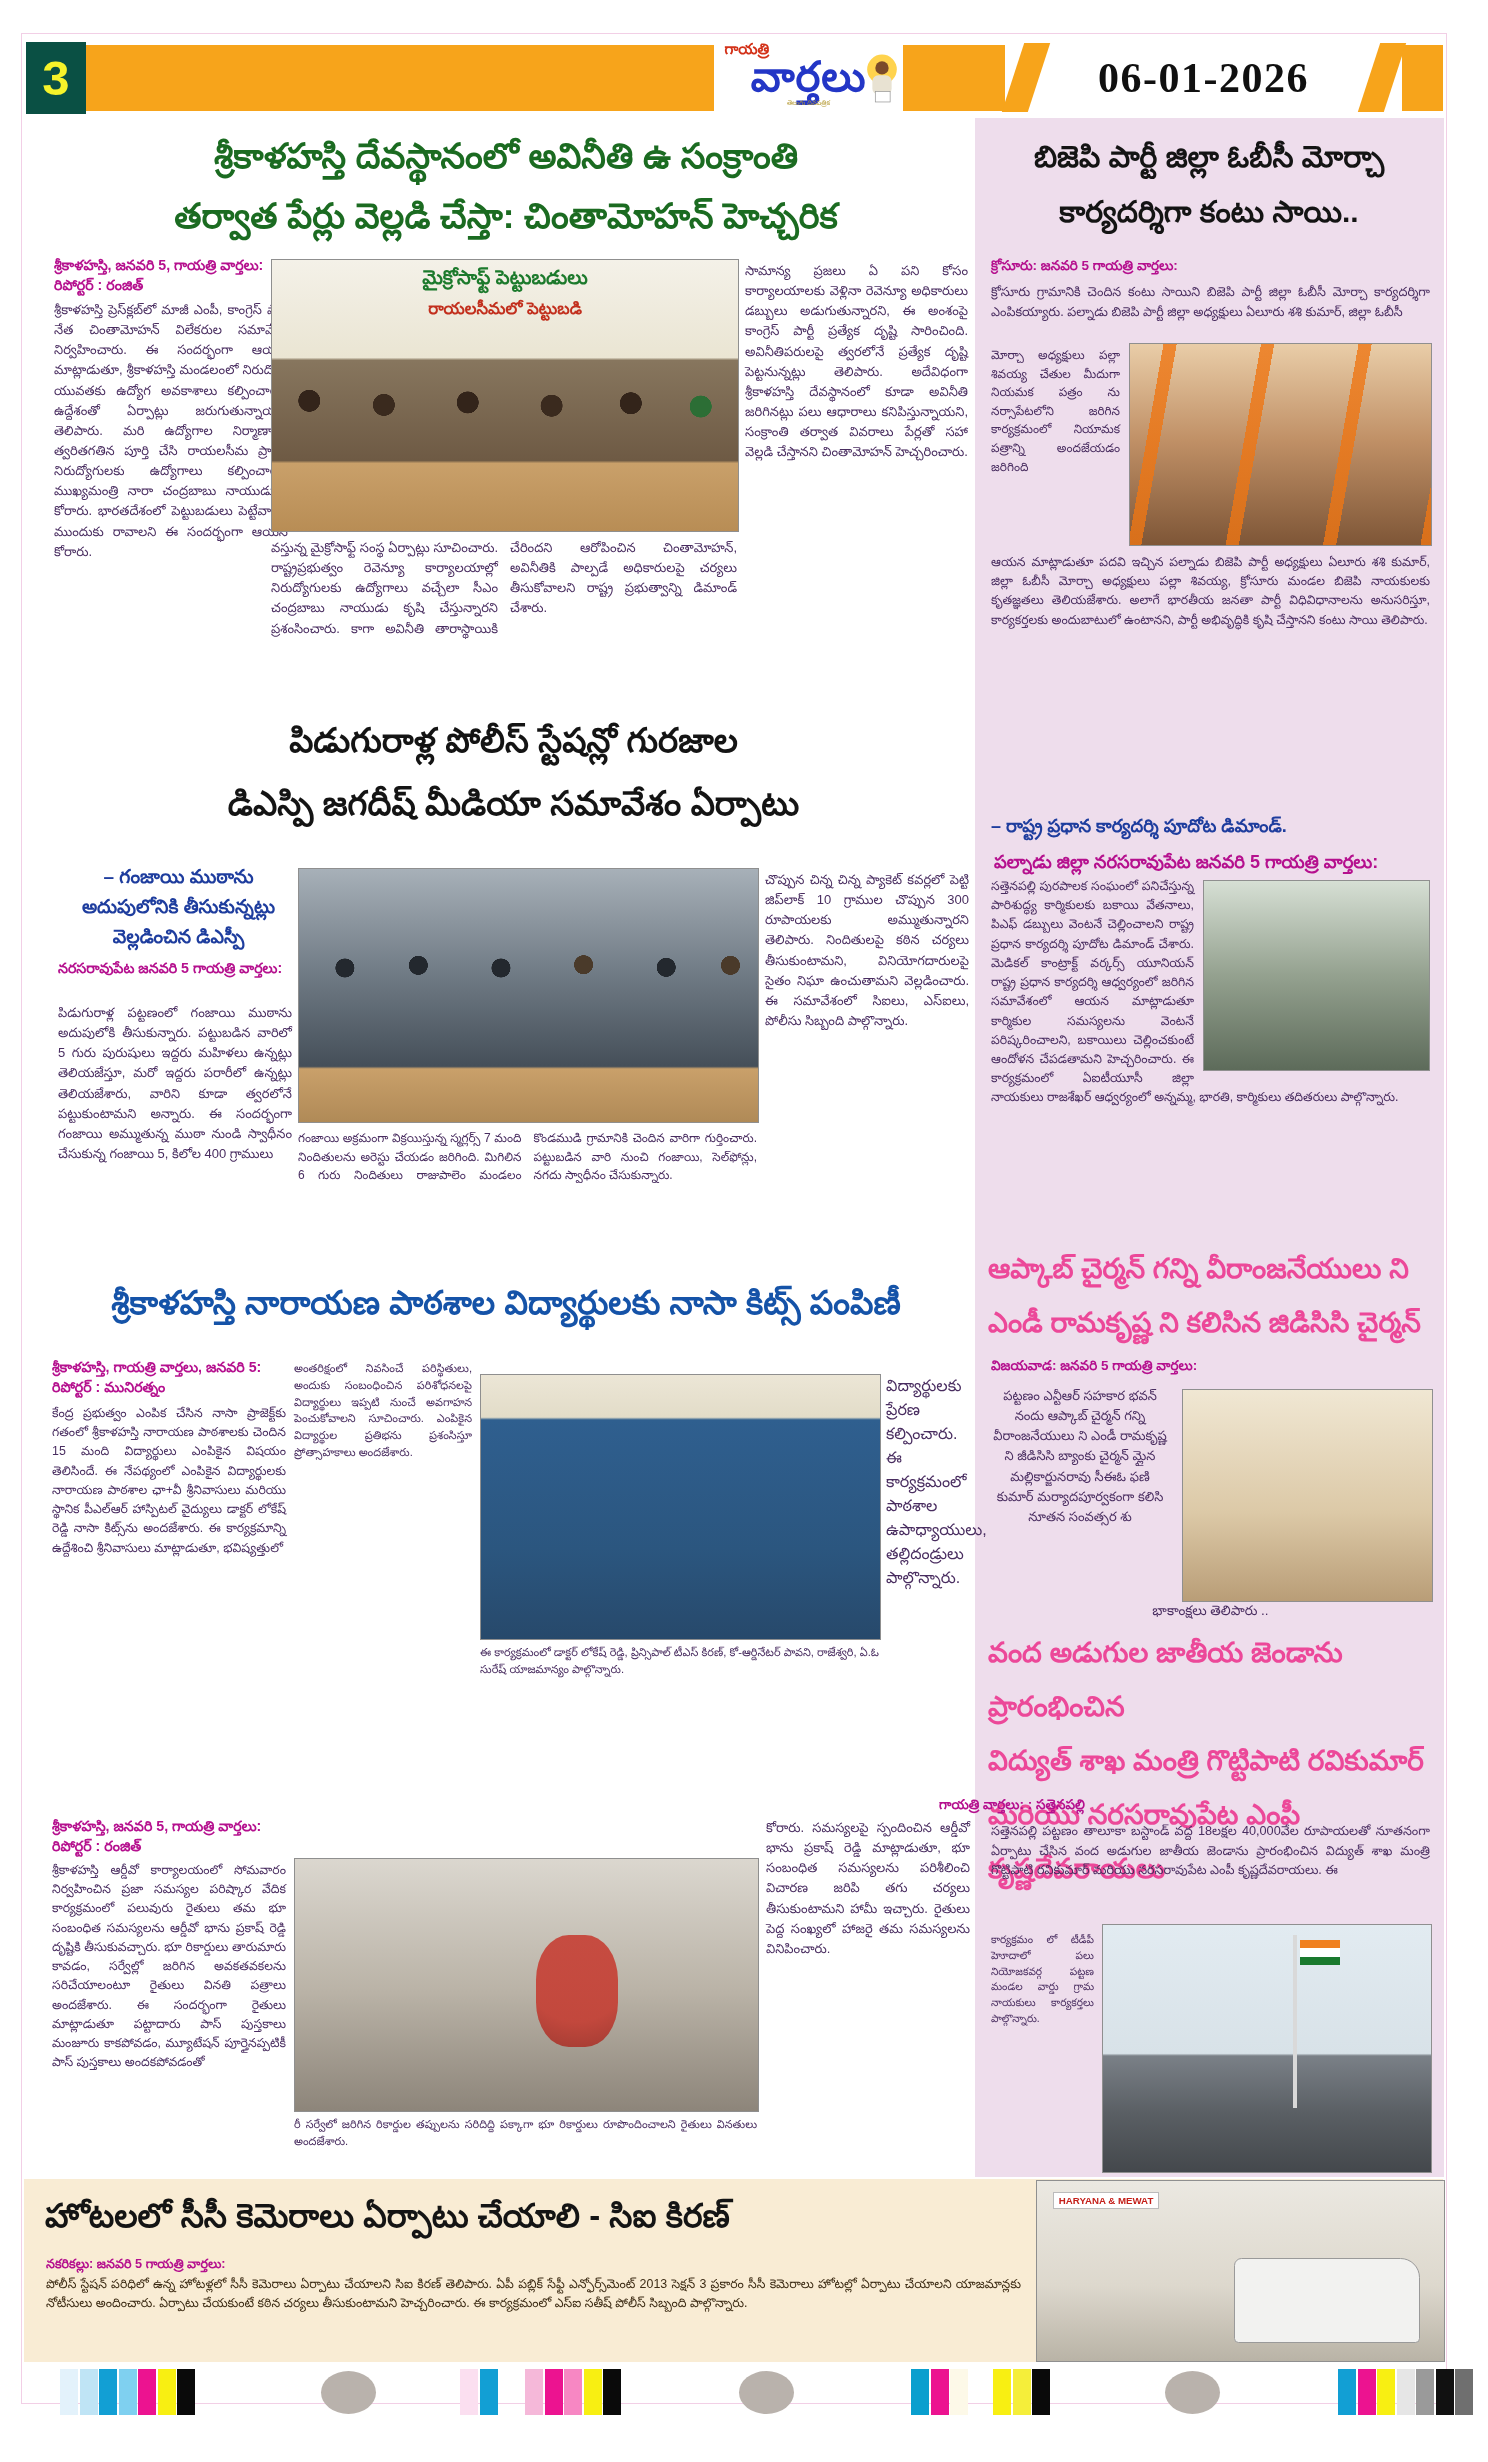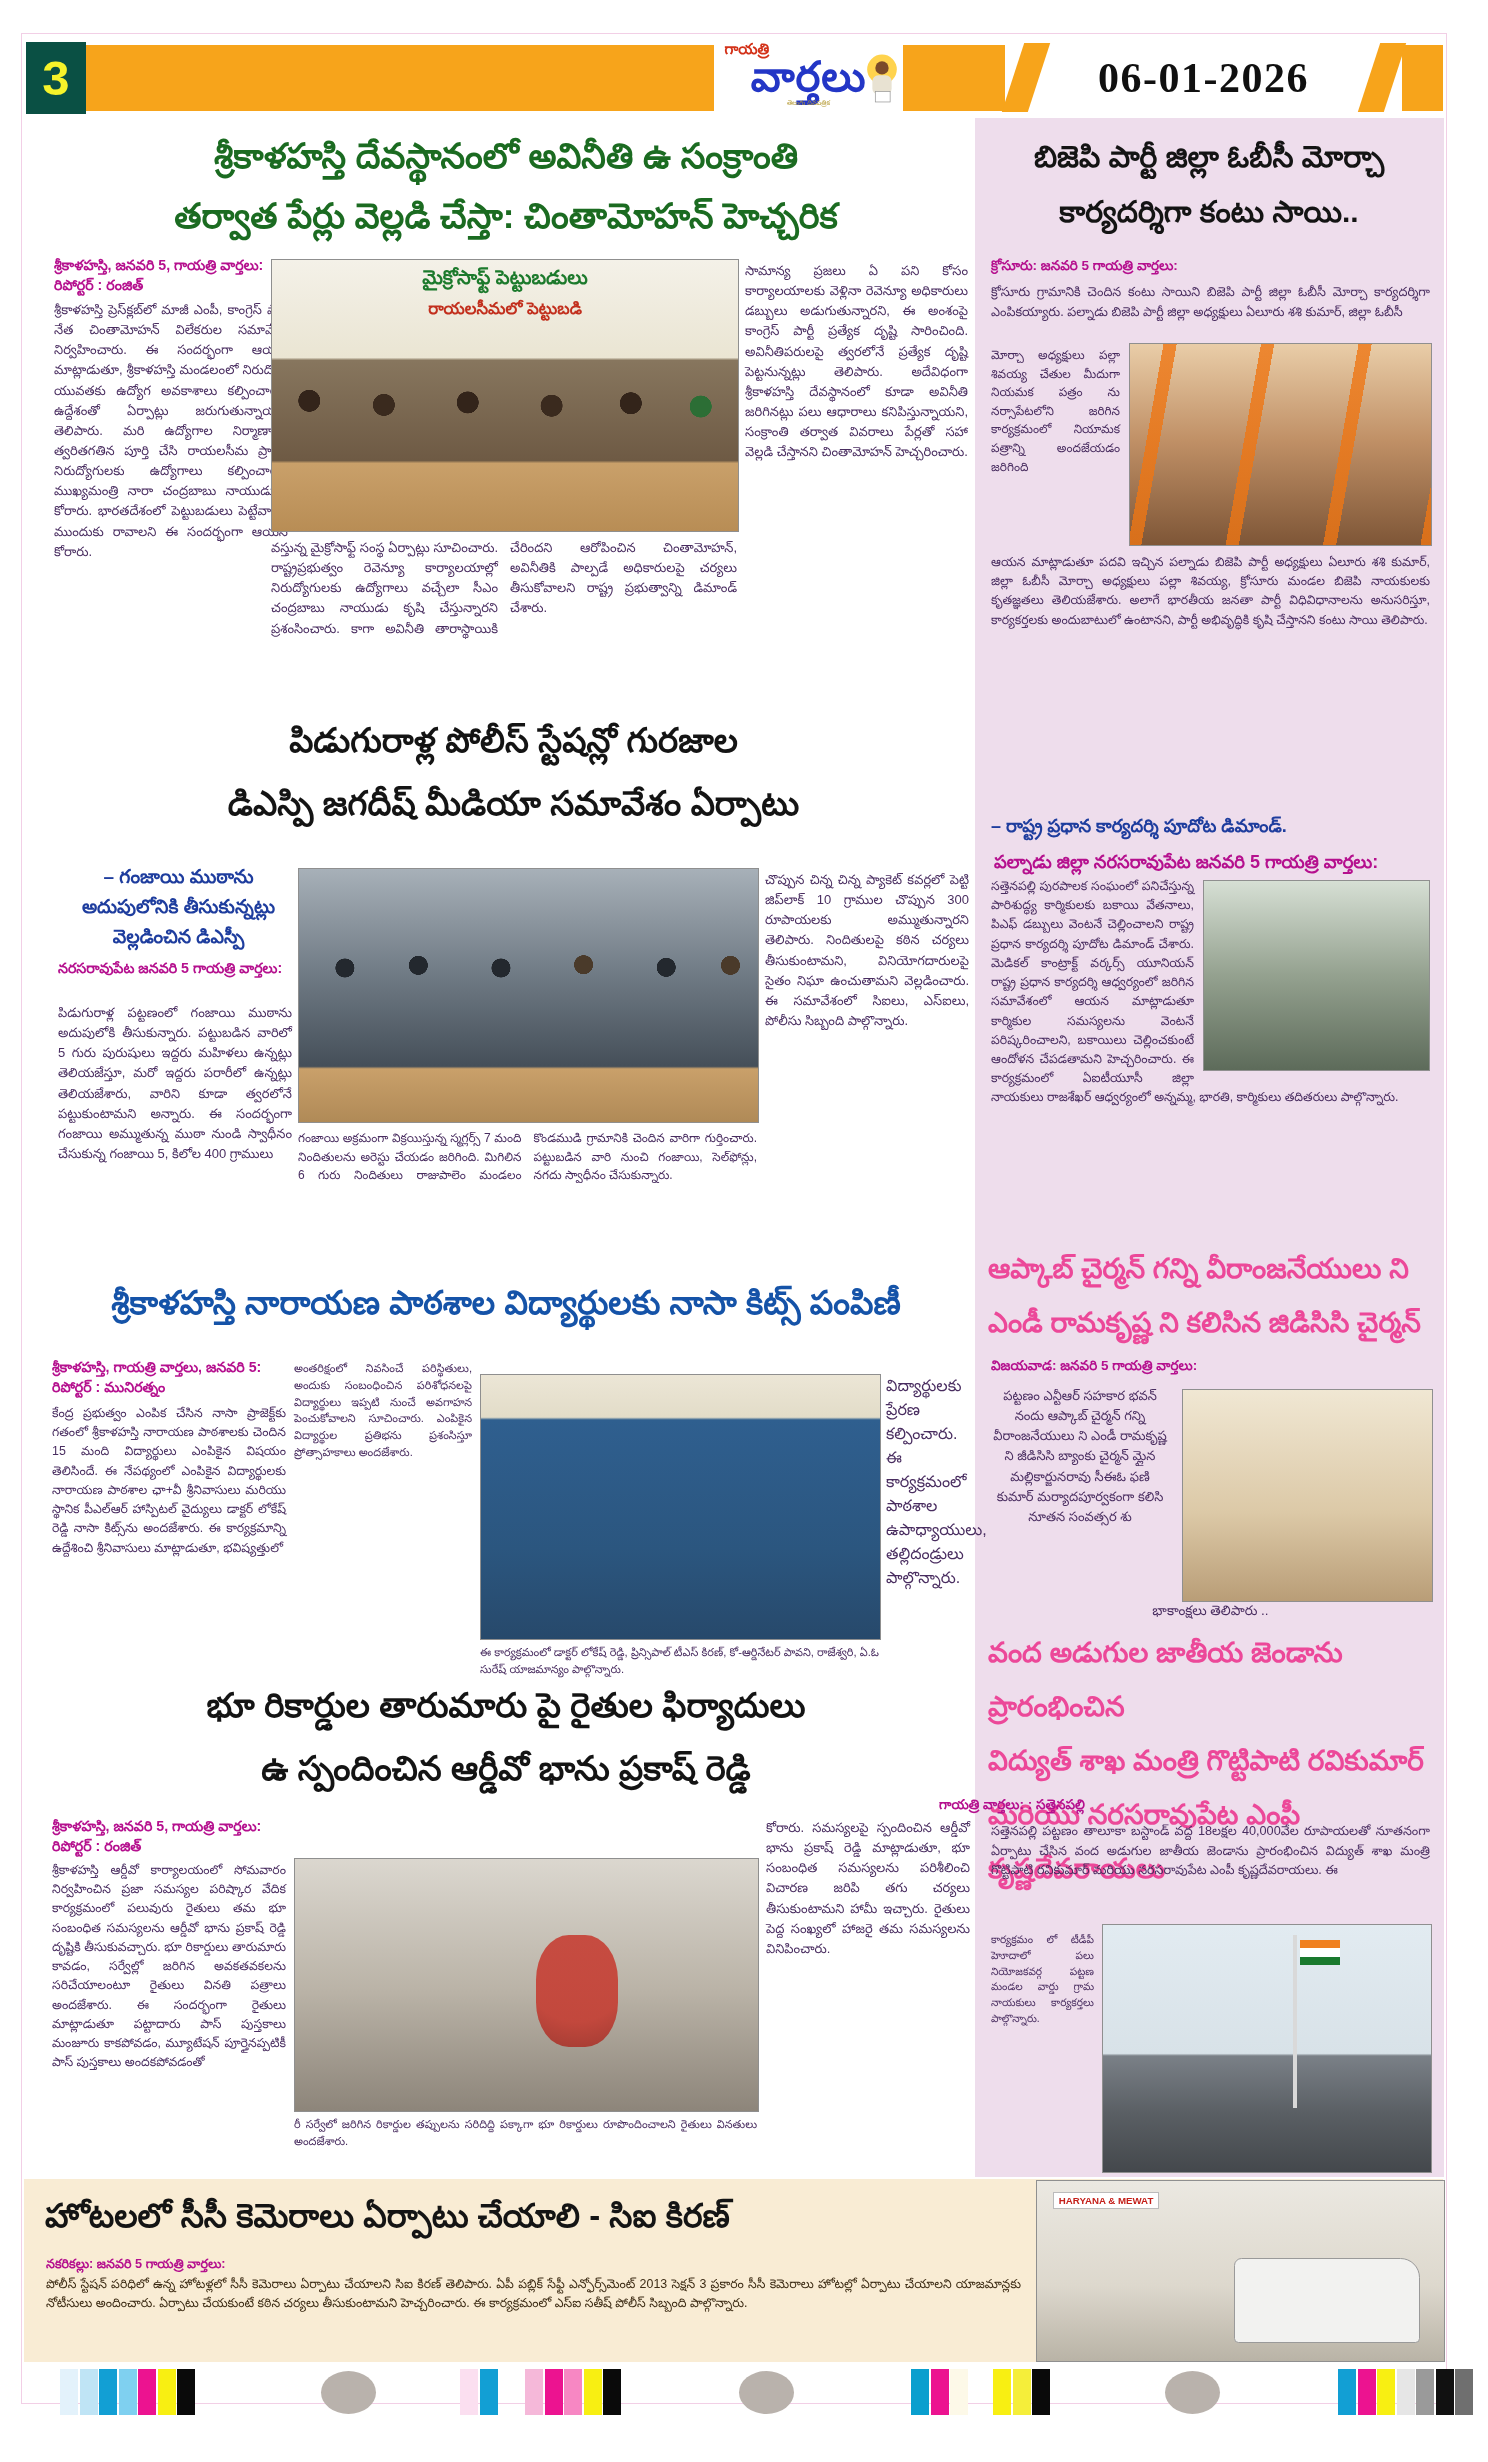--- a/index.html
+++ b/index.html
@@ -134,24 +134,20 @@
   <div class="abs body-t two-col" style="left:298px;top:1129px;width:459px;height:117px;font-size:12px;">గంజాయి అక్రమంగా విక్రయిస్తున్న స్మగ్లర్స్ 7 మంది నిందితులను అరెస్టు చేయడం జరిగింది. మిగిలిన 6 గురు నిందితులు రాజుపాలెం మండలం కొండముడి గ్రామానికి చెందిన వారిగా గుర్తించారు. పట్టుబడిన వారి నుంచి గంజాయి, సెల్‌ఫోన్లు, నగదు స్వాధీనం చేసుకున్నారు.</div>
 
   <div class="abs hl hl-blue" style="left:45px;top:1279px;width:922px;">శ్రీకాళహస్తి నారాయణ పాఠశాల విద్యార్థులకు నాసా కిట్స్ పంపిణీ</div>
   <div class="abs dateline" style="left:52px;top:1357px;width:234px;">శ్రీకాళహస్తి, గాయత్రి వార్తలు, జనవరి 5: రిపోర్టర్ : మునిరత్నం</div>
   <div class="abs body-t" style="left:52px;top:1404px;width:234px;height:297px;font-size:12.4px;">కేంద్ర ప్రభుత్వం ఎంపిక చేసిన నాసా ప్రాజెక్ట్‌కు గతంలో శ్రీకాళహస్తి నారాయణ పాఠశాలకు చెందిన 15 మంది విద్యార్థులు ఎంపికైన విషయం తెలిసిందే. ఈ నేపథ్యంలో ఎంపికైన విద్యార్థులకు నారాయణ పాఠశాల ఛా+వీ శ్రీనివాసులు మరియు స్థానిక పీఎల్‌ఆర్ హాస్పిటల్ వైద్యులు డాక్టర్ లోకేష్ రెడ్డి నాసా కిట్స్‌ను అందజేశారు. ఈ కార్యక్రమాన్ని ఉద్దేశించి శ్రీనివాసులు మాట్లాడుతూ, భవిష్యత్తులో</div>
   <div class="abs body-s" style="left:294px;top:1360px;width:178px;height:339px;">అంతరిక్షంలో నివసించే పరిస్థితులు, అందుకు సంబంధించిన పరిశోధనలపై విద్యార్థులు ఇప్పటి నుంచే అవగాహన పెంచుకోవాలని సూచించారు. ఎంపికైన విద్యార్థుల ప్రతిభను ప్రశంసిస్తూ ప్రోత్సాహకాలు అందజేశారు.</div>
   <div class="photo ph-school" style="left:480px;top:1374px;width:399px;height:264px;"></div>
   <div class="abs body-s" style="left:886px;top:1374px;width:84px;height:315px;font-size:16px;">విద్యార్థులకు ప్రేరణ కల్పించారు. ఈ కార్యక్రమంలో పాఠశాల ఉపాధ్యాయులు, తల్లిదండ్రులు పాల్గొన్నారు.</div>
   <div class="abs body-s" style="left:480px;top:1644px;width:399px;height:48px;">ఈ కార్యక్రమంలో డాక్టర్ లోకేష్ రెడ్డి, ప్రిన్సిపాల్ టీఎస్ కిరణ్, కో-ఆర్డినేటర్ పావని, రాజేశ్వరి, ఏ.ఓ సురేష్ యాజమాన్యం పాల్గొన్నారు.</div>
 
-  <div class="abs hl hl-black" style="left:45px;top:1674px;width:922px;">
-    <div>భూ రికార్డుల తారుమారు పై రైతుల ఫిర్యాదులు</div>
-    <div>ఉ స్పందించిన ఆర్డీవో భాను ప్రకాష్ రెడ్డి</div>
-  </div>
   <div class="abs dateline" style="left:52px;top:1816px;width:234px;">శ్రీకాళహస్తి, జనవరి 5, గాయత్రి వార్తలు: రిపోర్టర్ : రంజిత్</div>
   <div class="abs body-t" style="left:52px;top:1861px;width:234px;height:304px;font-size:12.4px;">శ్రీకాళహస్తి ఆర్డీవో కార్యాలయంలో సోమవారం నిర్వహించిన ప్రజా సమస్యల పరిష్కార వేదిక కార్యక్రమంలో పలువురు రైతులు తమ భూ సంబంధిత సమస్యలను ఆర్డీవో భాను ప్రకాష్ రెడ్డి దృష్టికి తీసుకువచ్చారు. భూ రికార్డులు తారుమారు కావడం, సర్వేల్లో జరిగిన అవకతవకలను సరిచేయాలంటూ రైతులు వినతి పత్రాలు అందజేశారు. ఈ సందర్భంగా రైతులు మాట్లాడుతూ పట్టాదారు పాస్ పుస్తకాలు మంజూరు కాకపోవడం, మ్యూటేషన్ పూర్తైనప్పటికీ పాస్ పుస్తకాలు అందకపోవడంతో</div>
   <div class="photo ph-office" style="left:294px;top:1858px;width:463px;height:252px;"></div>
   <div class="abs body-s" style="left:294px;top:2116px;width:463px;height:46px;">రీ సర్వేలో జరిగిన రికార్డుల తప్పులను సరిదిద్ది పక్కాగా భూ రికార్డులు రూపొందించాలని రైతులు వినతులు అందజేశారు.</div>
   <div class="abs body-t" style="left:766px;top:1818px;width:204px;height:345px;">కోరారు. సమస్యలపై స్పందించిన ఆర్డీవో భాను ప్రకాష్ రెడ్డి మాట్లాడుతూ, భూ సంబంధిత సమస్యలను పరిశీలించి విచారణ జరిపి తగు చర్యలు తీసుకుంటామని హామీ ఇచ్చారు. రైతులు పెద్ద సంఖ్యలో హాజరై తమ సమస్యలను వినిపించారు.</div>
 
   <div class="abs hl-r" style="left:988px;top:129px;width:442px;">
     <div>బిజెపి పార్టీ జిల్లా ఓబీసీ మోర్చా</div>
     <div>కార్యదర్శిగా కంటు సాయి..</div>
   </div>

